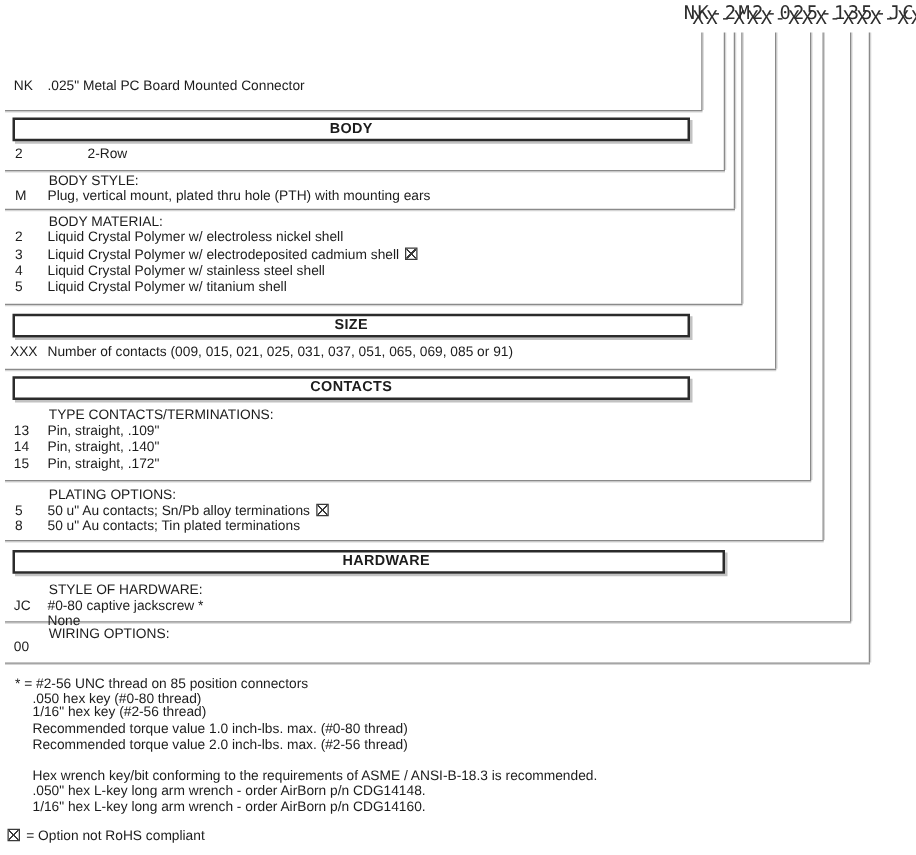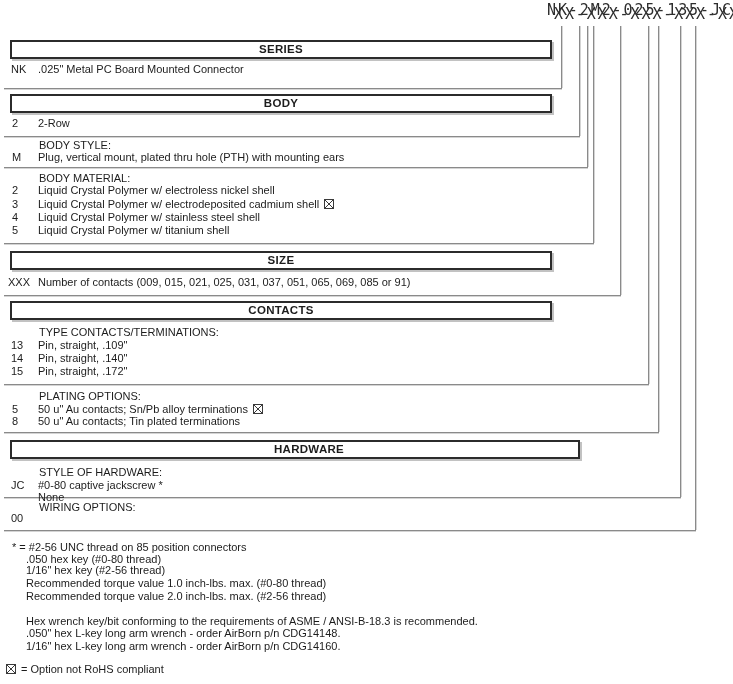--- a/index.html
+++ b/index.html
@@ -62,27 +62,26 @@
   <div class="hline" style="top:88px;  width:558px;"></div>
   <div class="hline" style="top:136px; width:576px;"></div>
   <div class="hline" style="top:167px; width:584px;"></div>
   <div class="hline" style="top:243px; width:590px;"></div>
   <div class="hline" style="top:295px; width:617px;"></div>
   <div class="hline" style="top:384px; width:645px;"></div>
   <div class="hline" style="top:432px; width:655px;"></div>
   <div class="hline" style="top:497px; width:677px;"></div>
   <div class="hline" style="top:530px; width:692px;"></div>
 
-  <div class="hdr" style="top:40px;">SERIES</div>
   <span class="code" style="top:63px;">NK</span>
   <span class="desc" style="top:63px;">.025" Metal PC Board Mounted Connector</span>
 
   <div class="hdr" style="top:94px;">BODY</div>
   <span class="code" style="top:117px; left:12px;">2</span>
-  <span class="desc" style="top:117px;">2-Row</span>
+  <span class="desc" style="top:117px;margin-left:32px;">2-Row</span>
 
   <span class="sub" style="top:139px;">BODY STYLE:</span>
   <span class="code" style="top:151px; left:12px;">M</span>
   <span class="desc" style="top:151px;">Plug, vertical mount, plated thru hole (PTH) with mounting ears</span>
 
   <span class="sub" style="top:172px;">BODY MATERIAL:</span>
   <span class="code" style="top:184px; left:12px;">2</span>
   <span class="desc" style="top:184px;">Liquid Crystal Polymer w/ electroless nickel shell</span>
   <span class="code" style="top:198px; left:12px;">3</span>
   <span class="desc" style="top:198px;"><span>Liquid Crystal Polymer w/ electrodeposited cadmium shell</span><span class="xbox"></span></span>

